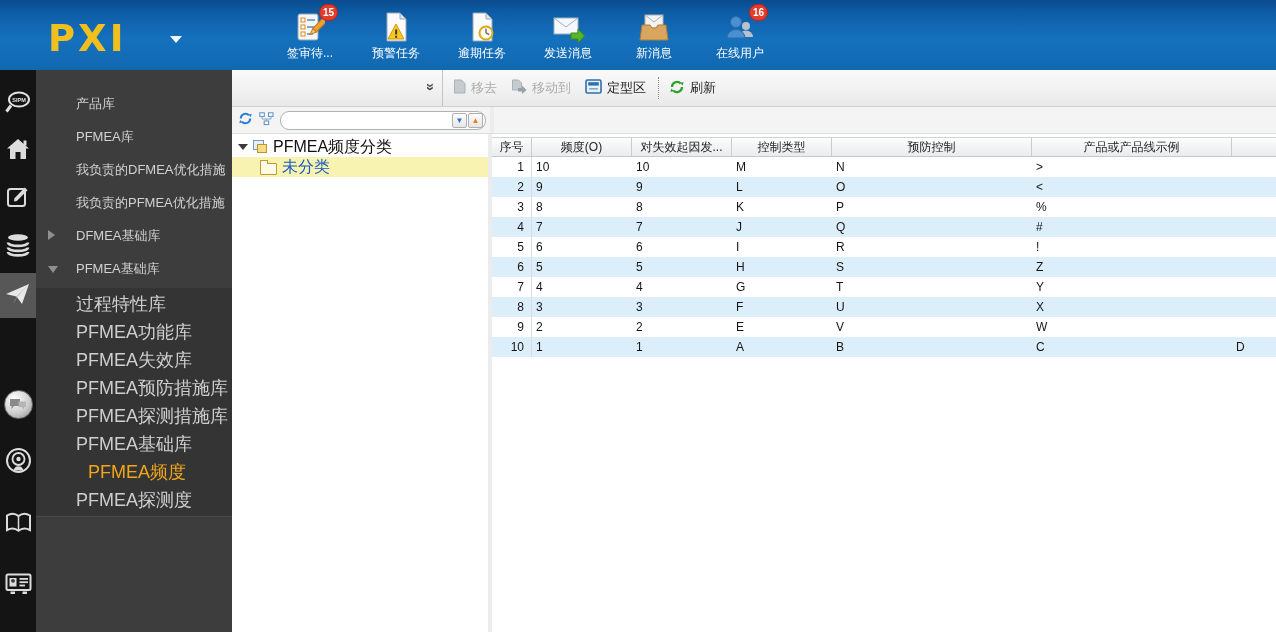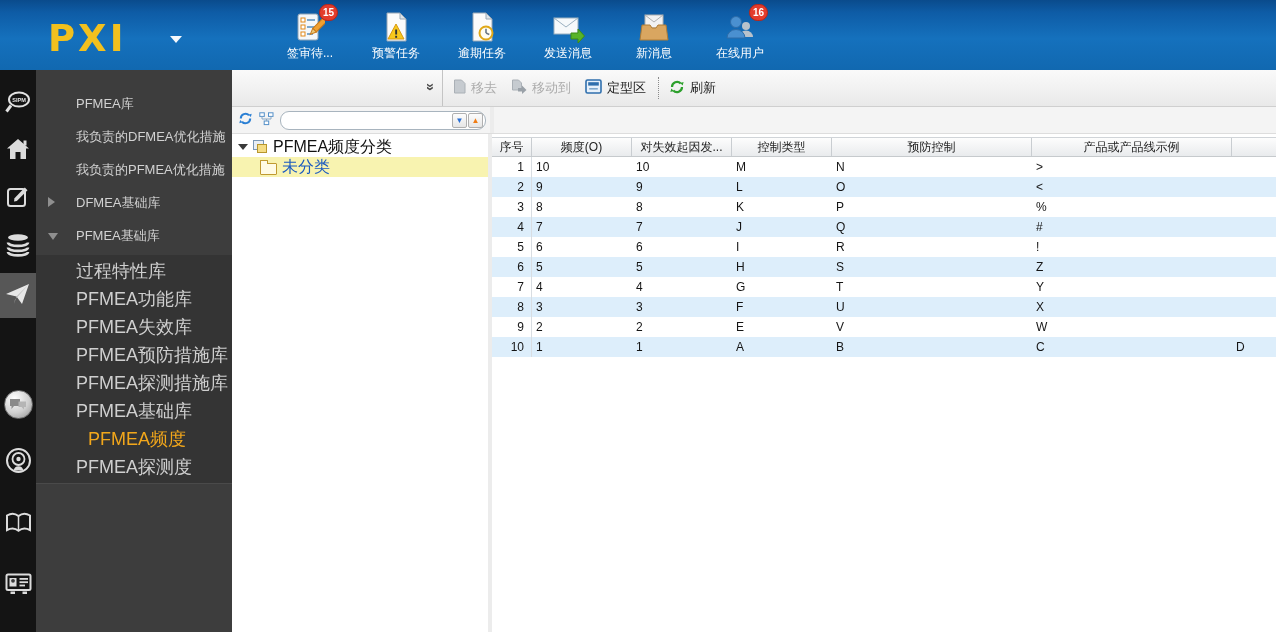--- a/index.html
+++ b/index.html
@@ -270,20 +270,21 @@
         <rect x="14.5" y="9.3" width="8.5" height="1.8" fill="#dcdcdc"></rect>
         <rect x="14.5" y="12.6" width="5.5" height="1.8" fill="#dcdcdc"></rect>
         <rect x="5.5" y="19.5" width="4.5" height="2.5" fill="#dcdcdc"></rect>
         <rect x="17.5" y="19.5" width="4.5" height="2.5" fill="#dcdcdc"></rect>
       </svg>
     </div>
   </nav>
 
   <aside class="sidebar">
     <div class="side-main" id="sidebar-main">
+        <div class="side-item"><span>产品库</span></div>
         <div class="side-item"><span>PFMEA库</span></div>
         <div class="side-item"><span>我负责的DFMEA优化措施</span></div>
         <div class="side-item"><span>我负责的PFMEA优化措施</span></div>
         <div class="side-item"><span class="arrow right"></span><span>DFMEA基础库</span></div>
         <div class="side-item"><span class="arrow down"></span><span>PFMEA基础库</span></div>
       </div>
     <div class="side-sub" id="sidebar-sub">
         <div class="sub-item">过程特性库</div>
         <div class="sub-item">PFMEA功能库</div>
         <div class="sub-item">PFMEA失效库</div>

